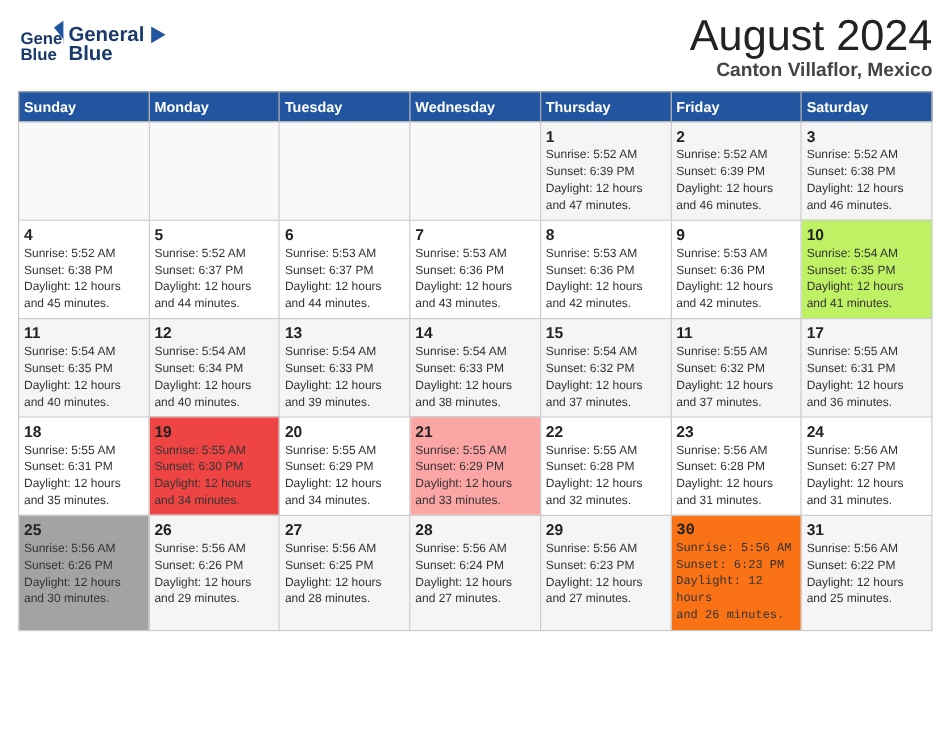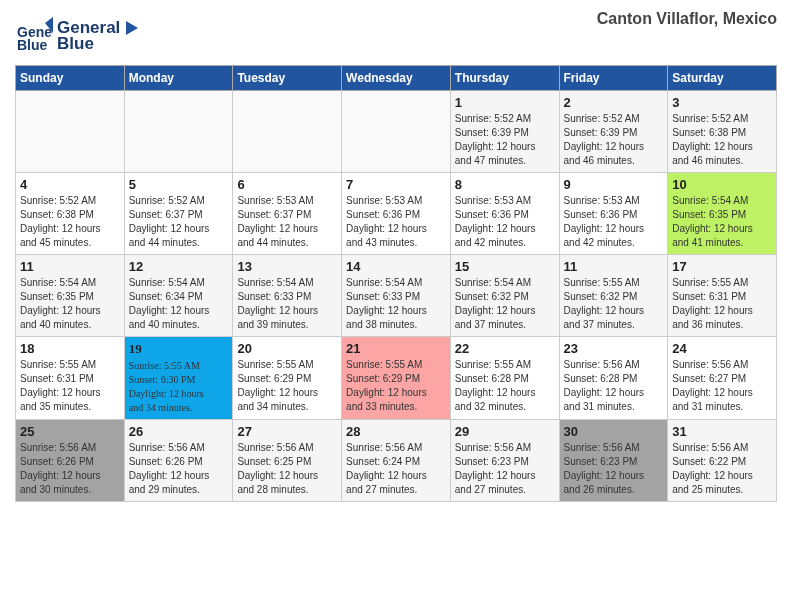--- a/index.html
+++ b/index.html
@@ -102,20 +102,21 @@
             <span style="font-size:17px;font-weight:bold;color:#1a3a6b;">General</span>
             <svg width="18" height="18" viewBox="0 0 18 18">
               <polygon points="4,2 16,9 4,16" fill="#2255a0"></polygon>
             </svg>
           </div>
           <span style="font-size:17px;font-weight:bold;color:#1a3a6b;display:block;margin-top:-4px;">Blue</span>
         </div>
       </div>
     </div>
     <div class="title-block">
+      <h1>August 2024</h1>
       <h2>Canton Villaflor, Mexico</h2>
     </div>
   </div>
 
   <table>
     <thead>
       <tr>
       <th>Sunday</th>
           <th>Monday</th>
           <th>Tuesday</th>
@@ -202,21 +203,21 @@
           <td style="background: rgb(245, 245, 245);"><span class="day-num">17</span><span class="day-info" style="white-space: pre-line;">Sunrise: 5:55 AM
 Sunset: 6:31 PM
 Daylight: 12 hours
 and 36 minutes.</span></td>
         </tr>
         <tr>
           <td style="background: rgb(255, 255, 255);"><span class="day-num">18</span><span class="day-info" style="white-space: pre-line;">Sunrise: 5:55 AM
 Sunset: 6:31 PM
 Daylight: 12 hours
 and 35 minutes.</span></td>
-          <td style="background: #0ea5e9; font-family: Liberation Serif, serif;"><span class="day-num">19</span><span class="day-info" style="white-space: pre-line;">Sunrise: 5:55 AM
+          <td style="background: #ef4444;"><span class="day-num">19</span><span class="day-info" style="white-space: pre-line;">Sunrise: 5:55 AM
 Sunset: 6:30 PM
 Daylight: 12 hours
 and 34 minutes.</span></td>
           <td style="background: rgb(255, 255, 255);"><span class="day-num">20</span><span class="day-info" style="white-space: pre-line;">Sunrise: 5:55 AM
 Sunset: 6:29 PM
 Daylight: 12 hours
 and 34 minutes.</span></td>
           <td style="background: #fca5a5;"><span class="day-num">21</span><span class="day-info" style="white-space: pre-line;">Sunrise: 5:55 AM
 Sunset: 6:29 PM
 Daylight: 12 hours
@@ -248,21 +249,21 @@
 Daylight: 12 hours
 and 28 minutes.</span></td>
           <td style="background: rgb(245, 245, 245);"><span class="day-num">28</span><span class="day-info" style="white-space: pre-line;">Sunrise: 5:56 AM
 Sunset: 6:24 PM
 Daylight: 12 hours
 and 27 minutes.</span></td>
           <td style="background: rgb(245, 245, 245);"><span class="day-num">29</span><span class="day-info" style="white-space: pre-line;">Sunrise: 5:56 AM
 Sunset: 6:23 PM
 Daylight: 12 hours
 and 27 minutes.</span></td>
-          <td style="background: #a3a3a3;"><span class="day-num">30</span><span class="day-info" style="white-space: pre-line;">Sunrise: 5:56 AM
+          <td style="background: #f97316; font-family: Liberation Mono, monospace;"><span class="day-num">30</span><span class="day-info" style="white-space: pre-line;">Sunrise: 5:56 AM
 Sunset: 6:23 PM
 Daylight: 12 hours
 and 26 minutes.</span></td>
           <td style="background: rgb(245, 245, 245);"><span class="day-num">31</span><span class="day-info" style="white-space: pre-line;">Sunrise: 5:56 AM
 Sunset: 6:22 PM
 Daylight: 12 hours
 and 25 minutes.</span></td>
         </tr>
       </tbody>
   </table>

